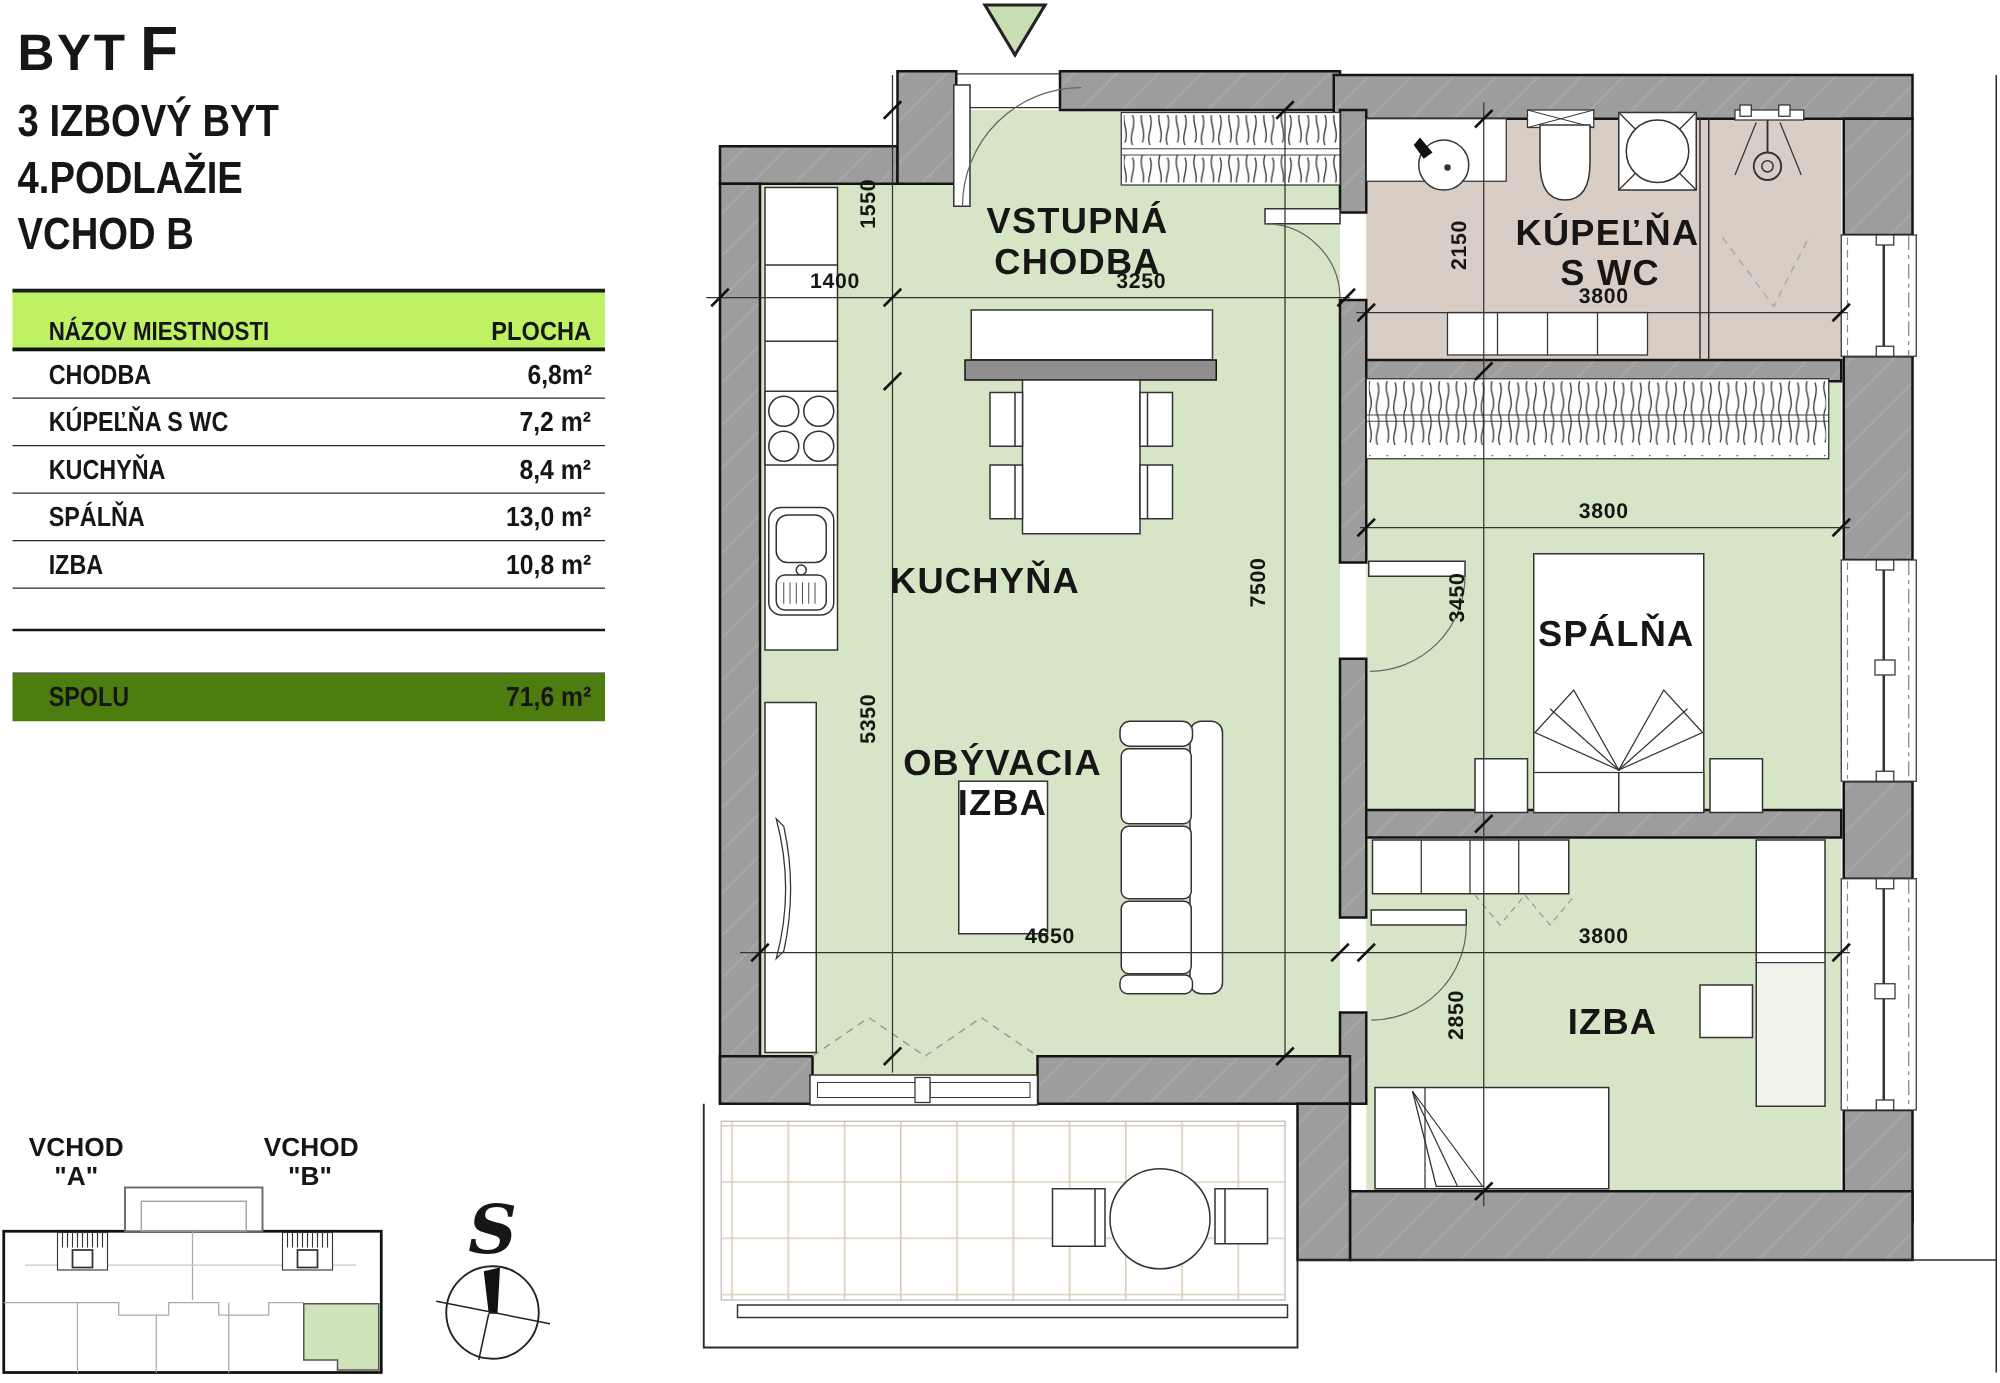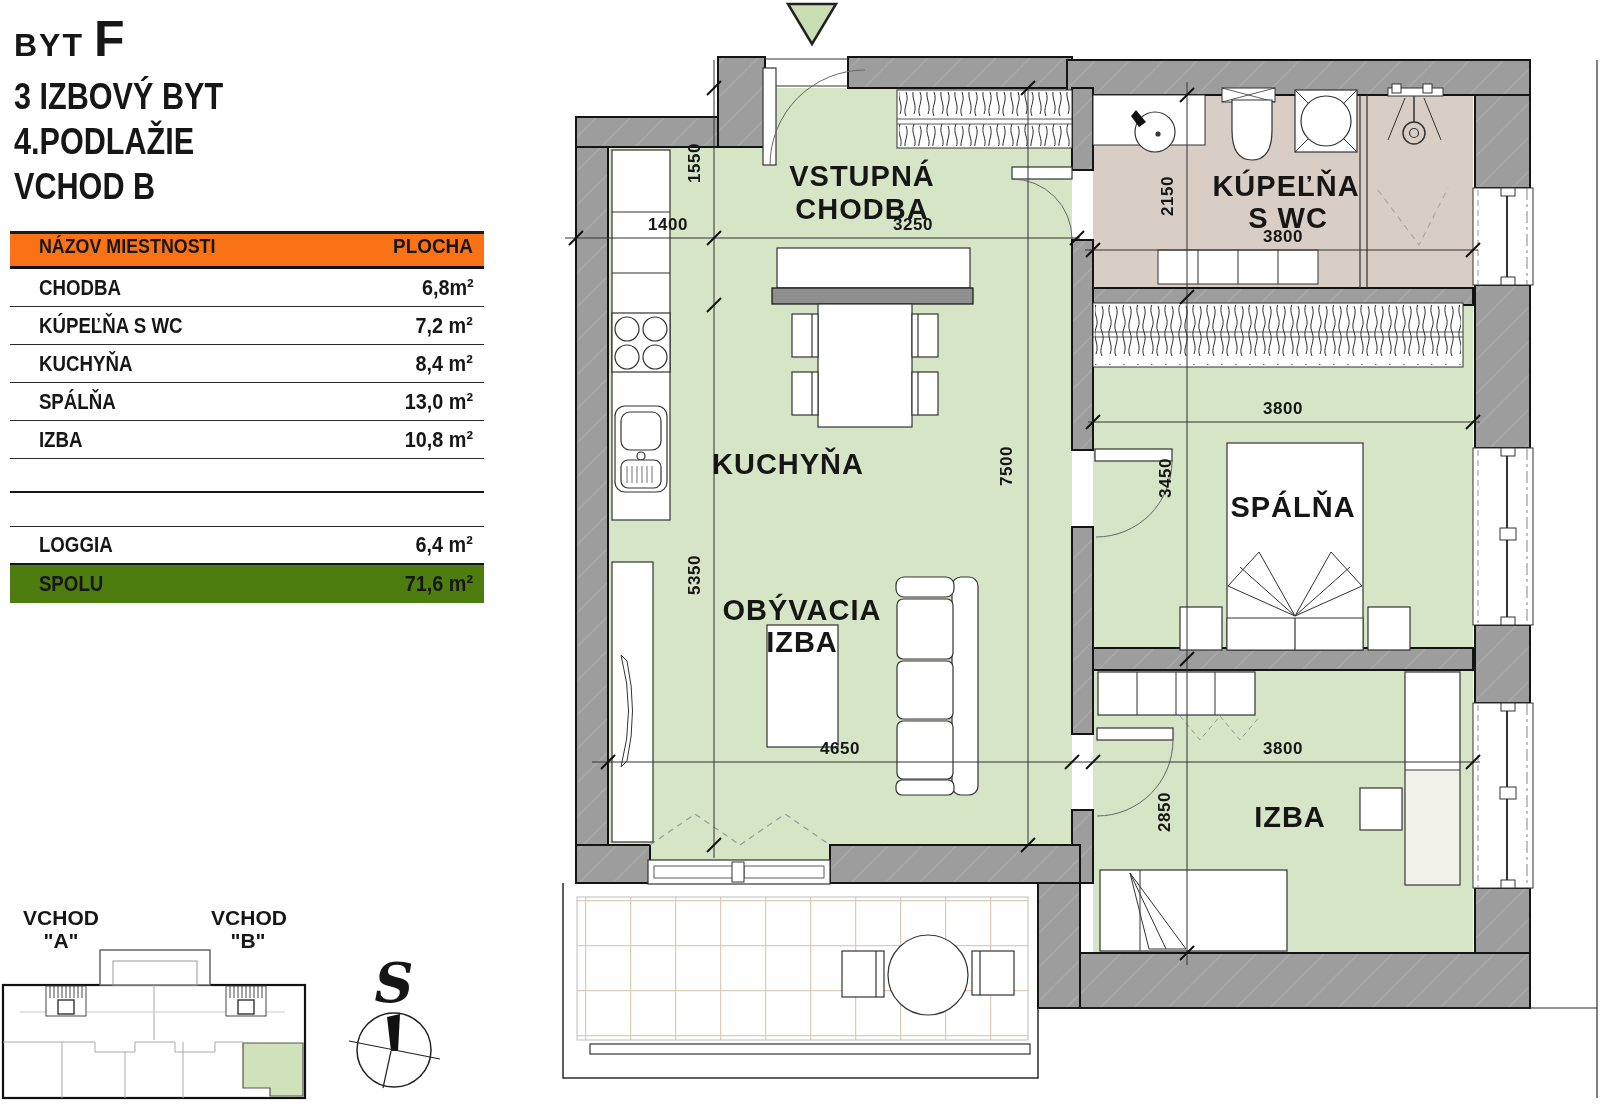--- a/index.html
+++ b/index.html
@@ -7,26 +7,26 @@
        font-family:"Liberation Sans",sans-serif;color:#161616;}
   .stage{position:absolute;inset:0;}
   svg{position:absolute;left:0;top:0;}
   svg text{font-family:"Liberation Sans",sans-serif;font-weight:bold;fill:#161616;}
   .rlabel{font-size:29px;letter-spacing:1px;text-anchor:middle;}
   .dim{font-size:17px;text-anchor:middle;letter-spacing:0.5px;}
   .vchod{font-size:21px;text-anchor:middle;}
   .north{font-size:54px;font-family:"DejaVu Serif",serif;font-style:italic;text-anchor:middle;}
   
   .titleblock{position:absolute;left:14px;top:10px;}
-  .t-byt{font-size:32px;font-weight:bold;letter-spacing:2px;}
+  .t-byt{font-size:41px;font-weight:bold;letter-spacing:2px;}
   .t-unit{font-size:50px;font-weight:bold;margin-left:10px;}
   .t-line{font-size:36px;font-weight:bold;line-height:45px;transform:scaleX(.85);transform-origin:0 50%;white-space:nowrap;}
   .area-table{position:absolute;left:10px;top:231px;width:474px;box-sizing:border-box;font-weight:bold;}
   .area-table *{box-sizing:border-box;}
-  .thead{height:38px;display:flex;align-items:flex-start;background:#f97316;
+  .thead{height:50px;display:flex;align-items:flex-end;background:#bef264;
          border-top:3px solid #1c1c1c;border-bottom:3px solid #111;font-size:21px;}
   .trow{height:38px;display:flex;align-items:center;border-bottom:1.5px solid #2a2a2a;font-size:22px;}
   .trow.nb{border-bottom:none;}
   .sep1{height:34px;border-bottom:2.5px solid #161616;}
   .sep2{height:34px;border-bottom:1.5px solid #2a2a2a;}
   .row-loggia{border-bottom:2px solid #161616;}
   .row-total{background:#4d7c0f;border-bottom:none;}
   .cname{padding-left:34px;display:inline-block;transform:scaleX(.85);transform-origin:0 50%;white-space:nowrap;}
   .carea{margin-left:auto;padding-right:12px;display:inline-block;transform:scaleX(.9);transform-origin:100% 50%;white-space:nowrap;}
 </style>
@@ -395,23 +395,19 @@
   <div class="trow">
         <span class="cname">SPÁLŇA</span>
         <span class="carea">13,0 m²</span>
       </div>
   <div class="trow">
         <span class="cname">IZBA</span>
         <span class="carea">10,8 m²</span>
       </div>
   <div class="sep1"></div>
   <div class="sep2"></div>
-  <div class="trow row-loggia">
-        <span class="cname">LOGGIA</span>
-        <span class="carea">6,4 m²</span>
-      </div>
   <div class="trow row-total">
         <span class="cname">SPOLU</span>
         <span class="carea">71,6 m²</span>
       </div>
 </div>
 
 </div>
 
 </body></html>

